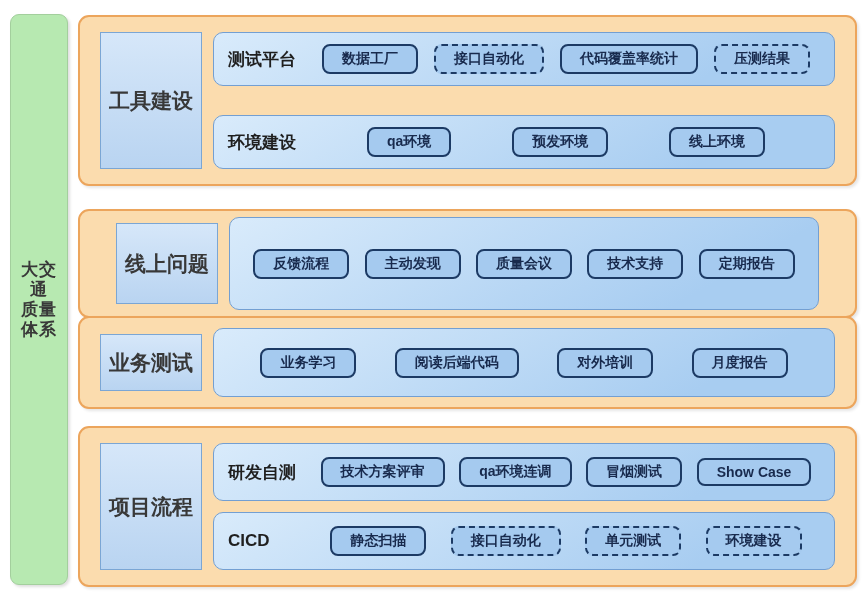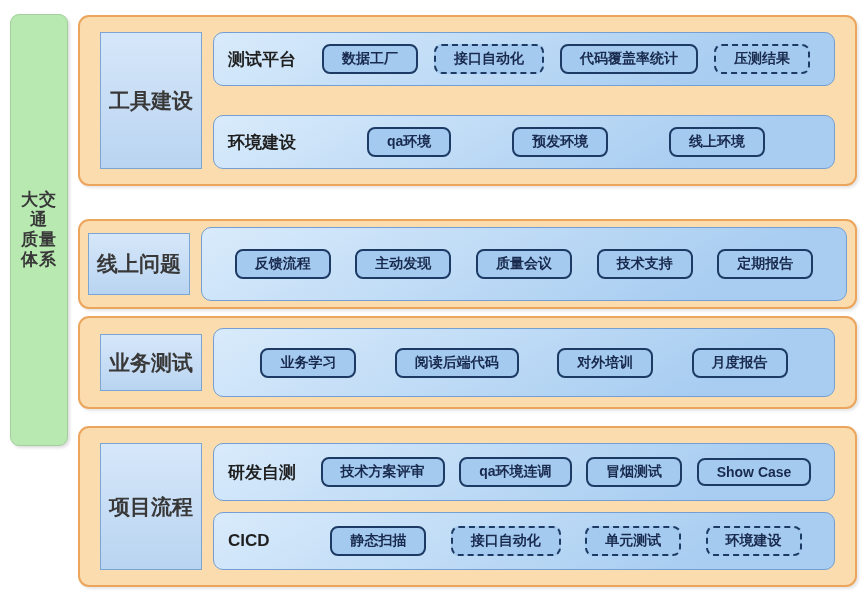--- a/index.html
+++ b/index.html
@@ -5,21 +5,21 @@
   html,body { margin:0; padding:0; }
   body {
     width:865px; height:595px; position:relative;
     background:#ffffff;
     font-family:"Liberation Sans", sans-serif;
     overflow:hidden;
   }
 
   
   .green-bar {
-    position:absolute; left:10px; top:14px; width:58px; height:432px;
+    position:absolute; left:10px; top:14px; width:58px; height:571px;
     background:var(--green-bar, #b7e9b1);
     border:1px solid var(--green-bar-border, #a3cf9d);
     border-radius:9px;
     box-shadow:2px 2px 3px rgba(0,0,0,.13);
     display:flex; align-items:center; justify-content:center;
     box-sizing:border-box;
   }
   .green-bar .title {
     font-size:17px; font-weight:700; color:var(--text-dark,#383838);
     text-align:center; line-height:20px; letter-spacing:1px;
@@ -29,21 +29,21 @@
   .section {
     position:absolute; left:78px; width:779px;
     background:var(--section-fill, #fbdcae);
     border:2px solid var(--section-border, #eca55c);
     border-radius:11px;
     box-sizing:border-box;
     display:flex; align-items:stretch; gap:11px;
     box-shadow:2px 2px 3px rgba(0,0,0,.10);
   }
   #section-0 { top:15px;  height:171px; padding:15px 20px; }
-  #section-1 { top:219px; height:90px;  padding:6px 8px; }
+  #section-1 { top:209px; height:109px;  padding:6px 36px; }
   #section-2 { top:316px; height:93px;  padding:10px 20px; }
   #section-3 { top:426px; height:161px; padding:15px 20px; }
 
   .label-box {
     flex:0 0 102px; width:102px;
     background:linear-gradient(180deg, var(--label-fill-top,#d6e7f9), var(--label-fill-bottom,#b9d4f1));
     border:1.5px solid var(--label-border, #7ba6d4);
     border-radius:0;
     display:flex; align-items:center; justify-content:center;
     font-size:21px; font-weight:700; color:var(--text-dark,#383838);

